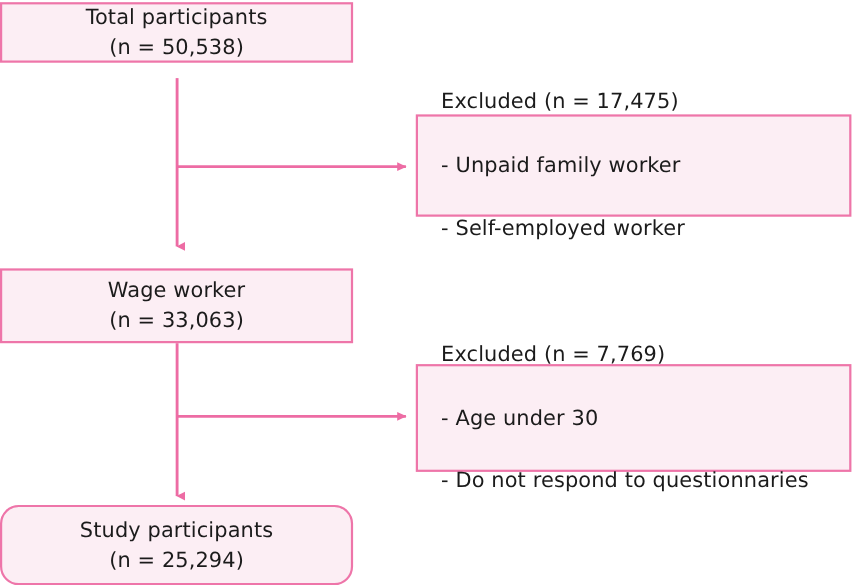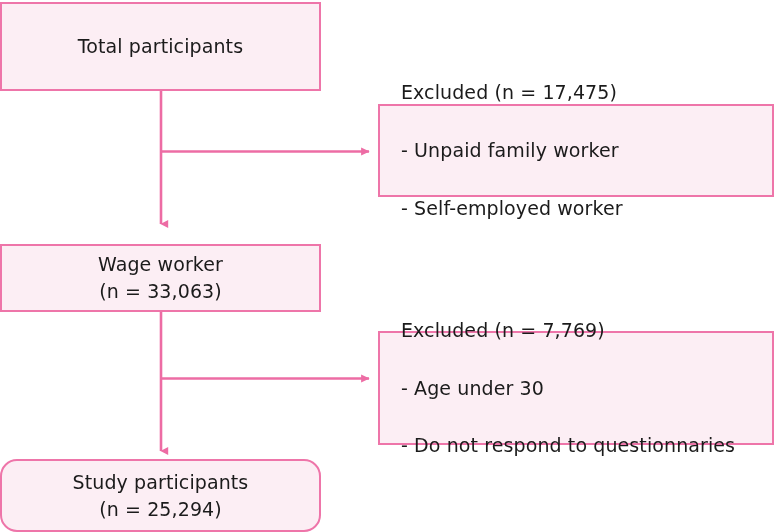--- a/index.html
+++ b/index.html
@@ -45,27 +45,27 @@
     padding-left: 21px;
     padding-right: 20px;
     gap: 31px;
   }
   .node .line {
     display: block;
     white-space: pre;
   }
 
   
-  #node-total        { left: 0px;   top: 2px;   width: 321px; height: 89px; }
+  #node-total        { left: 0px;   top: 2px;   width: 321px; height: 55px; }
   #node-wage         { left: 0px;   top: 244px; width: 321px; height: 68px; }
   #node-study        { left: 0px;   top: 459px; width: 321px; height: 73px; border-radius: 17px; }
 
   
   #node-excluded-1   { left: 378px; top: 104px; width: 396px; height: 93px; }
-  #node-excluded-2   { left: 378px; top: 331px; width: 396px; height: 114px; }
+  #node-excluded-2   { left: 378px; top: 331px; width: 396px; height: 98px; }
 
   
   #connectors {
     position: absolute;
     left: 0;
     top: 0;
     width: 776px;
     height: 532px;
     pointer-events: none;
   }
@@ -89,20 +89,21 @@
 
     <line x1="161" y1="151.5" x2="369" y2="151.5" stroke="#ED6CA4" stroke-width="2.4" marker-end="url(#arrow-right)"></line>
 
     <line x1="161" y1="300" x2="161" y2="451" stroke="#ED6CA4" stroke-width="2.6" marker-end="url(#arrow-down)"></line>
 
     <line x1="161" y1="378.5" x2="369" y2="378.5" stroke="#ED6CA4" stroke-width="2.4" marker-end="url(#arrow-right)"></line>
   </svg>
 
   <div class="node centered" id="node-total">
     <span class="line">Total participants</span>
+    <span class="line">(n = 50,538)</span>
   </div>
 
   <div class="node listed" id="node-excluded-1">
     <span class="line">Excluded (n = 17,475)</span>
     <span class="line">- Unpaid family worker</span>
     <span class="line">- Self-employed worker</span>
   </div>
 
   <div class="node centered" id="node-wage">
     <span class="line">Wage worker</span>

